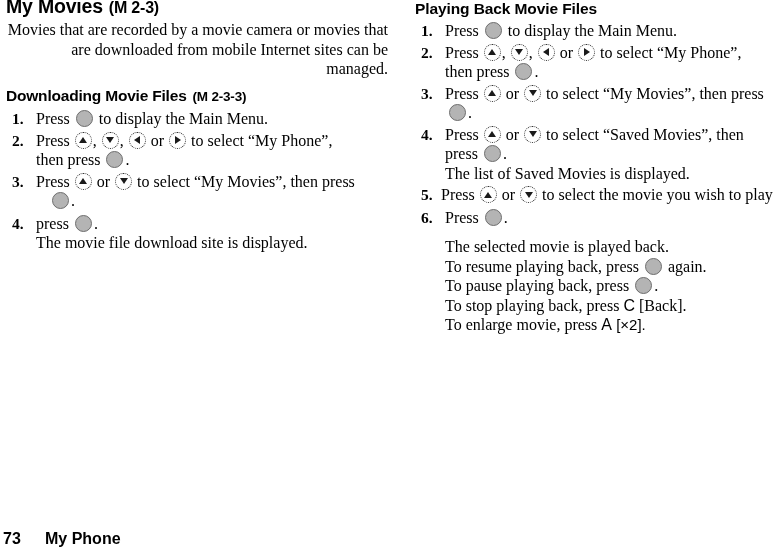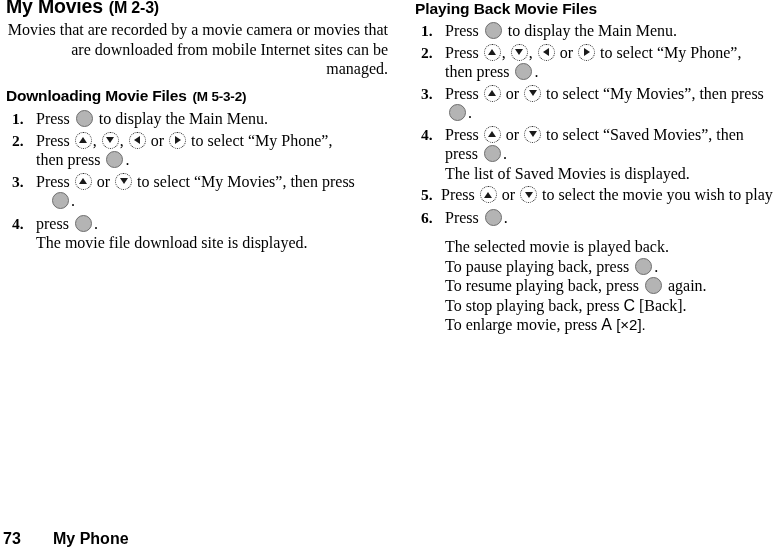--- a/index.html
+++ b/index.html
@@ -181,39 +181,39 @@
     font-size: 16px;
     line-height: 20px;
   }
   .footer .page-num {
     position: absolute;
     left: 3px;
     top: 0;
   }
   .footer .chapter-name {
     position: absolute;
-    left: 53px;
+    left: 45px;
     top: 0;
   }
 </style>
 </head>
 <body>
 
 <div class="page">
 
   <div class="col col-left">
 
     <h1 class="doc-title" style="position:absolute; left:0; top:-4px;">
       <span>My Movies</span><span class="mcode" style="margin-left:6px;text-align:center;">(M 2-3)</span>
     </h1>
 
     <p class="body-para" style="position:absolute; left:0; top:20px; width:382px;">Movies that are recorded by a movie camera or movies that are downloaded from mobile Internet sites can be managed.</p>
 
     <h2 class="sub-title" style="position:absolute; left:0; top:87px;">
-      <span>Downloading Movie Files</span><span class="mcode" style="margin-left:6px;">(M 5-3-2)</span>
+      <span>Downloading Movie Files</span><span class="mcode" style="margin-left:6px;">(M 2-3-3)</span>
     </h2>
 
     <ol class="steps" style="position:absolute; left:0; top:109px; width:385px;">
 
       <li>
         <span class="num">1.</span>
         <span class="step-line"><span>Press </span><span class="key key-center"></span><span> to display the Main Menu.</span></span>
       </li>
 
       <li>
@@ -271,23 +271,23 @@
         <span class="num">5.</span>
         <span class="step-line"><span>Press </span><span class="key key-dir up"><span class="tri"></span></span><span> or </span><span class="key key-dir down"><span class="tri"></span></span><span> to select the movie you wish to play</span></span>
       </li>
 
       <li style="margin-top:3px;">
         <span class="num">6.</span>
         <span class="step-line"><span>Press </span><span class="key key-center"></span><span>.</span></span>
 
         <span class="note-line" style="margin-top:10px;">The selected movie is played back.</span>
 
+        <span class="note-line"><span>To resume playing back, press </span><span class="key key-center"></span><span> again.</span></span>
+
         <span class="note-line"><span>To pause playing back, press </span><span class="key key-center"></span><span>.</span></span>
-
-        <span class="note-line"><span>To resume playing back, press </span><span class="key key-center"></span><span> again.</span></span>
 
         <span class="note-line"><span>To stop playing back, press </span><span class="softkey">C</span><span> [Back].</span></span>
 
         <span class="note-line"><span>To enlarge movie, press </span><span class="softkey">A</span><span class="mult"> [×2].</span></span>
       </li>
 
     </ol>
   </div>
 
   <div class="footer">

